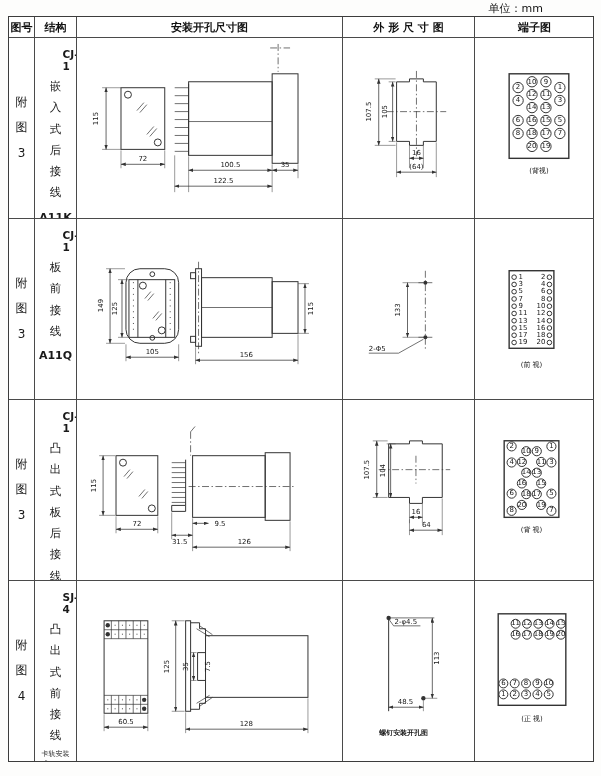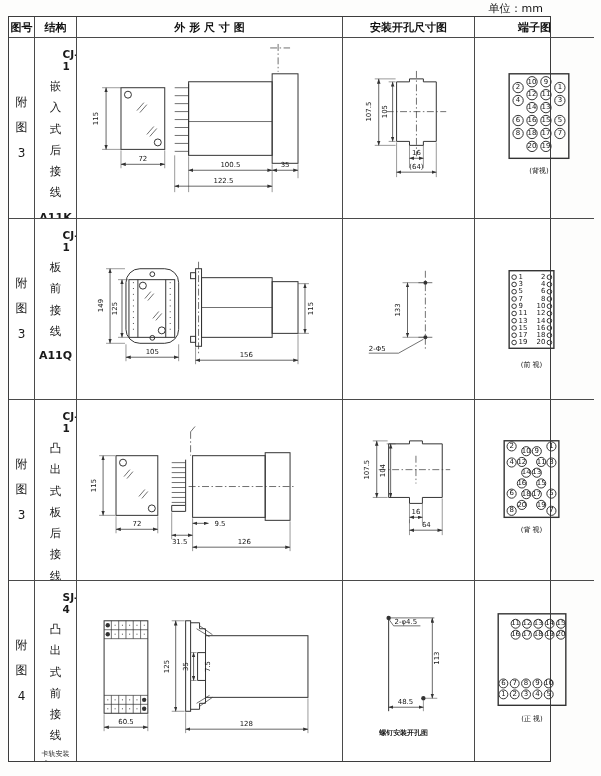--- a/index.html
+++ b/index.html
@@ -1,18 +1,18 @@
 <!DOCTYPE html>
 <html><head>
 <meta charset="utf-8">
 <style>
   html,body{margin:0;padding:0;background:#f2f2f0;}
   .page{position:relative;width:601px;height:776px;background:#fdfdfc;font-family:"DejaVu Sans",sans-serif;color:#1a1a1a;overflow:hidden;}
   .unit{position:absolute;top:1px;right:58px;font-size:11px;color:#111;}
-  .tbl{position:absolute;left:8px;top:16px;width:543px;height:746px;border:1px solid #3c3c3c;box-sizing:border-box;display:grid;grid-template-columns:26px 42px 266px 132px 119px;grid-template-rows:21px 181px 181px 181px 180px;background:#fff;}
+  .tbl{position:absolute;left:8px;top:16px;width:586px;height:746px;border:1px solid #3c3c3c;box-sizing:border-box;display:grid;grid-template-columns:26px 42px 266px 132px 119px;grid-template-rows:21px 181px 181px 181px 180px;background:#fff;}
   .c{border-right:1px solid #4a4a4a;border-bottom:1px solid #4a4a4a;box-sizing:border-box;overflow:hidden;position:relative;}
   .c.last{border-right:none;}
   .c.bot{border-bottom:none;}
   .hd{display:flex;align-items:center;justify-content:center;font-size:11px;font-weight:600;color:#111;}
   .figcell{display:flex;align-items:center;justify-content:center;text-align:center;font-size:12px;line-height:2.1;white-space:pre-line;}
   .structcell{display:flex;flex-direction:column;align-items:center;padding-top:10px;box-sizing:border-box;}
   .model{font-size:10.5px;font-weight:600;margin-left:30px;}
   .mount{font-size:11.5px;line-height:1.85;white-space:pre-line;text-align:center;margin-top:4px;}
   .code{font-size:11px;font-weight:600;margin-top:7px;}
   .mnote{font-size:7px;font-weight:400;line-height:1.5;white-space:pre-line;text-align:left;margin-top:2px;}
@@ -30,22 +30,22 @@
 </head>
 <body>
 
 <div class="page">
   <div class="unit">单位：mm</div>
 
   <div class="tbl">
 
     <div class="c hd">图号</div>
     <div class="c hd">结构</div>
+    <div class="c hd">安装开孔尺寸图</div>
     <div class="c hd">外 形 尺 寸 图</div>
-    <div class="c hd">安装开孔尺寸图</div>
     <div class="c hd last">端子图</div>
 
     <div class="c figcell">附
 图
 3</div>
     <div class="c structcell">
       <div class="model">CJ-1</div>
       <div class="mount">嵌
 入
 式

